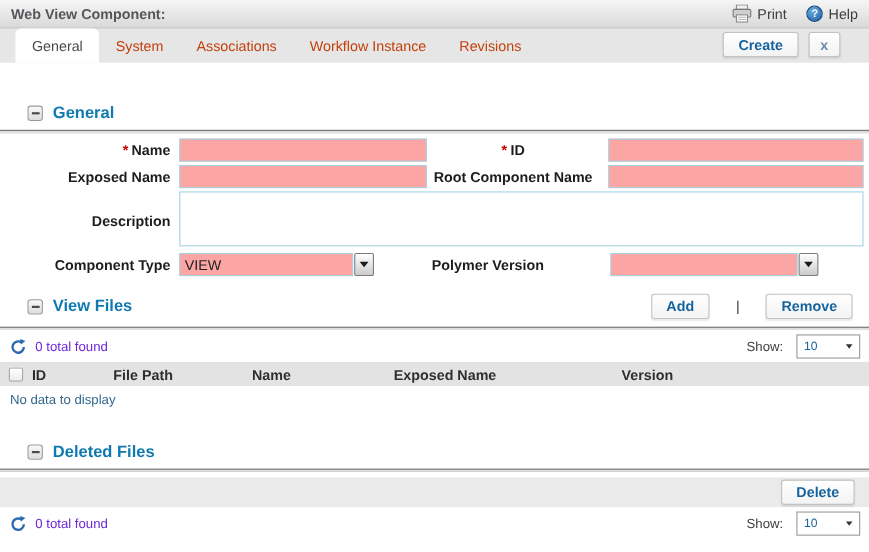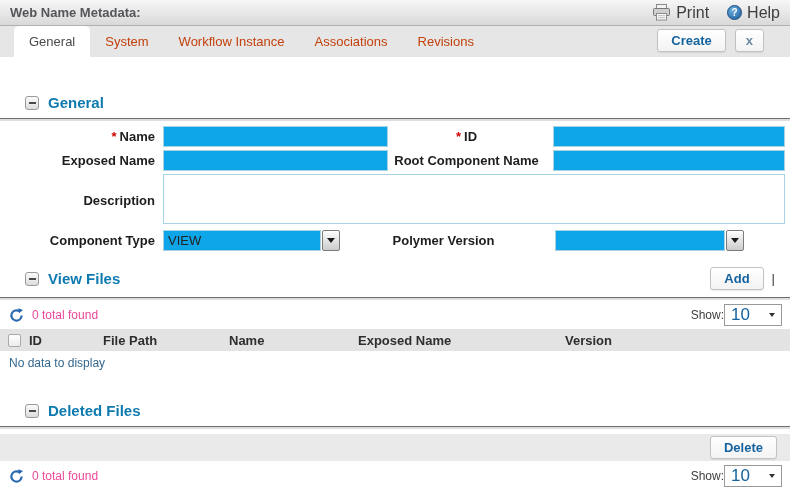--- a/index.html
+++ b/index.html
@@ -4,84 +4,84 @@
 <style>
   * { margin:0; padding:0; box-sizing:border-box; }
   html, body { width:790px; height:502px; }
   body { font-family:"Liberation Sans", sans-serif; background:#fff; overflow:hidden; }
 
   
   .titlebar { height:26px; background:linear-gradient(#f6f6f6,#d9d9d9); border-bottom:1px solid #b0b0b0; display:flex; align-items:center; padding:0 10px; }
   .page-title { font-size:13px; font-weight:bold; color:#55565a; }
   .titlebar-right { margin-left:auto; display:flex; align-items:center; }
   .tb-item { display:flex; align-items:center; gap:5px; margin-left:18px; cursor:pointer; }
-  .tb-label { font-size:16px; color:#3e3e3e; }
+  .tb-label { font-size:13px; color:#3e3e3e; }
   .help-badge { width:15px; height:15px; border-radius:50%; background:radial-gradient(circle at 35% 30%, #6aaede, #1c5c9d); border:1px solid #16497e; color:#fff; font-size:10px; font-weight:bold; display:flex; align-items:center; justify-content:center; }
 
   
   .tabbar { height:31px; background:#e6e6e6; display:flex; align-items:stretch; padding-left:14px; }
   .tab { font-size:13px; color:#c2410c; padding:8px 15px 0; cursor:pointer; white-space:nowrap; }
   .tab.active { background:#fff; border-radius:5px 5px 0 0; color:#4a4a4c; }
   .tab-actions { margin-left:auto; display:flex; align-items:center; gap:9px; padding:0 26px 3px 0; }
   .btn { display:inline-block; background:linear-gradient(#ffffff,#f3f3f3); border:1px solid #c2c2c2; border-radius:3px; color:#15639e; font-weight:bold; font-size:13px; padding:3px 13px; cursor:pointer; box-shadow:0 1px 1px rgba(0,0,0,0.08); text-align:center; }
   .btn-close { padding:3px 10px; color:#6b8aa5; }
 
   
   .sec-head { display:flex; align-items:center; padding:0 10px 7px 25px; }
   .sh-general { padding-top:37px; }
   .sh-view { padding-top:13px; }
   .sh-deleted { padding-top:24px; }
   .collapse-btn { width:14px; height:14px; border:1px solid #9a9a9a; border-radius:3px; background:linear-gradient(#fafafa,#dcdcdc); margin-right:9px; cursor:pointer; flex:0 0 auto; }
   .minus-bar { display:block; width:7px; height:2px; background:#4a4a4a; margin:5px auto 0; }
   .sec-title { color:#0e7ab0; font-size:15px; font-weight:bold; }
   .rule { height:3px; background:#6e6e6e; border-bottom:2px solid #dedede; }
-  .sec-actions { margin-left:auto; display:flex; align-items:center; gap:8px; padding-right:5px; }
+  .sec-actions { margin-left:auto; display:flex; align-items:center; gap:24px; padding-right:5px; }
   .pipe { color:#333; font-size:13px; }
 
   
   .gform { padding-top:5px; }
   .frow { display:flex; align-items:center; margin-bottom:3px; }
   .flabel { width:163px; text-align:right; padding-right:8px; font-size:13px; font-weight:bold; color:#1d1d1d; white-space:nowrap; }
   .flabel2 { width:165px; text-align:center; padding-right:8px; font-size:13px; font-weight:bold; color:#1d1d1d; white-space:nowrap; }
   .req { color:#cc0000; font-weight:bold; margin-right:3px; }
-  .ti { height:21px; border:1px solid #a5d3e2; background:#0ea5e9; font-size:13px; padding:0 4px; font-family:inherit; color:#222; outline:none; }
+  .ti { height:21px; border:1px solid #a5d3e2; background:#fca5a5; font-size:13px; padding:0 4px; font-family:inherit; color:#222; outline:none; }
   .w-l { width:225px; }
   .w-r { width:232px; }
   .frow-desc { display:flex; align-items:center; margin:3px 0 6px; }
   .desc-label { padding-top:3px; }
   .desc-area { width:622px; height:50px; border:1px solid #a5d3e2; resize:none; font-family:inherit; font-size:13px; padding:2px 4px; outline:none; }
   .combo { display:flex; align-items:stretch; height:21px; }
   .w-c1 { width:158px; }
   .w-c2 { width:170px; }
   .combo-btn { width:18px; border:1px solid #7b7b7b; border-radius:2px; background:linear-gradient(#fdfdfd,#cccccc); display:flex; align-items:center; justify-content:center; cursor:pointer; box-shadow:inset 0 1px 0 #fff; margin-left:1px; }
   .flabel-c2 { width:215px; text-align:center; padding-right:8px; font-size:13px; font-weight:bold; color:#1d1d1d; white-space:nowrap; }
   .tri { width:0; height:0; border-left:4px solid transparent; border-right:4px solid transparent; border-top:5px solid #1a1a1a; }
   .tri-sm { border-left-width:3.5px; border-right-width:3.5px; border-top-width:4.5px; border-top-color:#333; }
 
   
   .grid-toolbar { display:flex; align-items:center; padding:4px 8px 3px 9px; }
   .refresh-icon { width:15px; height:15px; margin-right:8px; cursor:pointer; flex:0 0 auto; }
-  .total-text { font-size:12px; color:#ec4899; }
-  .show-group { margin-left:auto; display:flex; align-items:center; gap:0; }
+  .total-text { font-size:12px; color:#6d28d9; }
+  .show-group { margin-left:auto; display:flex; align-items:center; gap:12px; }
   .show-label { font-size:12px; color:#3e3e3e; }
   .show-dd { width:58px; height:22px; border:1px solid #999; background:#fff; display:flex; align-items:center; justify-content:space-between; padding:0 6px; cursor:pointer; }
-  .dd-val { font-size:17px; color:#15639e; }
+  .dd-val { font-size:11px; color:#15639e; }
   .thead { display:flex; align-items:center; background:#e3e3e3; height:22px; font-size:13px; font-weight:bold; color:#2e2e2e; }
   .th { padding-right:4px; overflow:hidden; white-space:nowrap; cursor:pointer; }
   .th-check { width:29px; padding-left:8px; display:flex; align-items:center; flex:0 0 auto; }
   .checkbox { width:13px; height:13px; border:1px solid #a9a9a9; border-radius:2px; background:linear-gradient(#ffffff,#ececec); cursor:pointer; }
   .vf-c0 { width:74px; }  .vf-c1 { width:126px; } .vf-c2 { width:129px; } .vf-c3 { width:207px; } .vf-c4 { flex:1; }
   .empty-row { font-size:12px; color:#33688e; padding:5px 0 8px 9px; }
   .action-bar { background:#eaeaea; height:27px; margin-top:5px; display:flex; align-items:center; justify-content:flex-end; padding-right:13px; }
 </style>
 </head>
 <body>
 
 <div class="titlebar">
-  <div class="page-title">Web Name Metadata:</div>
+  <div class="page-title">Web View Component:</div>
   <div class="titlebar-right">
     <div class="tb-item">
       <svg width="19" height="17" viewBox="0 0 19 17">
         <rect x="4.5" y="0.5" width="10" height="4" fill="#f2f2f2" stroke="#8a8a8a"></rect>
         <rect x="1.5" y="4.5" width="16" height="7" rx="1" fill="#cfcfcf" stroke="#787878"></rect>
         <rect x="4.5" y="9.5" width="10" height="6.5" fill="#ffffff" stroke="#8a8a8a"></rect>
         <rect x="5.8" y="11.2" width="7.4" height="1" fill="#b8b8b8"></rect>
         <rect x="5.8" y="13.2" width="7.4" height="1" fill="#b8b8b8"></rect>
       </svg>
       <span class="tb-label">Print</span>
@@ -89,22 +89,22 @@
     <div class="tb-item">
       <span class="help-badge">?</span>
       <span class="tb-label">Help</span>
     </div>
   </div>
 </div>
 
 <div class="tabbar">
   <div class="tab active">General</div>
   <div class="tab">System</div>
+  <div class="tab">Associations</div>
   <div class="tab">Workflow Instance</div>
-  <div class="tab">Associations</div>
   <div class="tab">Revisions</div>
   <div class="tab-actions">
     <div class="btn">Create</div>
     <div class="btn btn-close">x</div>
   </div>
 </div>
 
 <div class="sec-head sh-general">
   <span class="collapse-btn">
       <span class="minus-bar"></span>
@@ -149,20 +149,21 @@
 </div>
 
 <div class="sec-head sh-view">
   <span class="collapse-btn">
       <span class="minus-bar"></span>
     </span>
   <span class="sec-title">View Files</span>
   <div class="sec-actions">
     <div class="btn">Add</div>
     <span class="pipe">|</span>
+    <div class="btn">Remove</div>
   </div>
 </div>
 <div class="rule"></div>
 
 <div class="grid-toolbar">
   <svg class="refresh-icon" viewBox="0 0 16 16">
     <path d="M13.5 8a5.5 5.5 0 1 1-2.2-4.4" fill="none" stroke="#2a6ab0" stroke-width="2.3"></path>
     <polygon points="9.9,0.2 15,2.1 10.7,5.5" fill="#2a6ab0"></polygon>
   </svg>
   <span class="total-text">0 total found</span>

